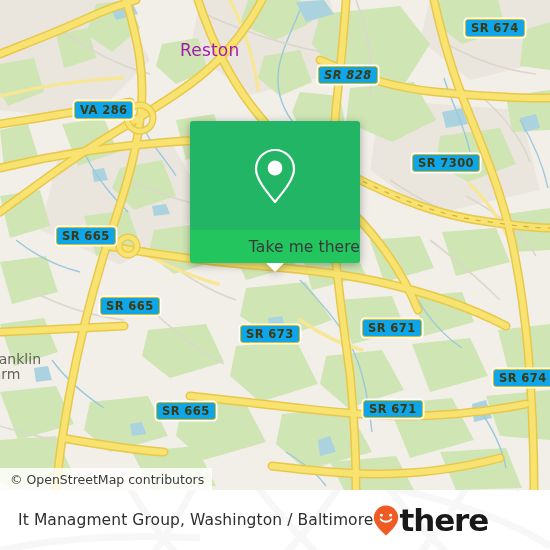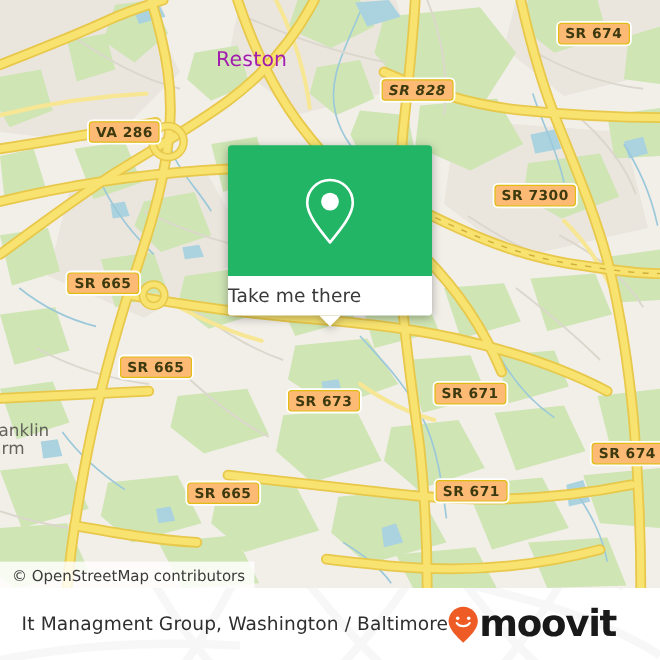--- a/index.html
+++ b/index.html
@@ -54,21 +54,21 @@
   }
   .label-place {
     font-size: 14px;
     color: #63635b;
     line-height: 15px;
   }
 
   
   .shield {
     position: absolute;
-    background: #fdba74;
+    background: #0ea5e9;
     border: 1.6px solid #e0bc14;
     border-radius: 3px;
     color: #3d3a10;
     font-family: "DejaVu Sans", sans-serif;
     font-size: 11.5px;
     font-weight: bold;
     letter-spacing: .4px;
     padding: 1.5px 5px 2px 5px;
     white-space: nowrap;
     line-height: 12px;
@@ -108,25 +108,25 @@
     justify-content: center;
   }
   .pin-icon {
     display: block;
     width: 46px;
     height: 58px;
   }
   .popup-foot {
     position: relative;
     height: 33px;
-    background: #ffffff;
+    background: #22c55e;
     border-radius: 0 0 3px 3px;
     display: flex;
     align-items: center;
-    justify-content: flex-start;
+    justify-content: flex-end;
   }
   .popup-action {
     font-family: "DejaVu Sans", sans-serif;
     font-size: 15.5px;
     color: #3a3a3a;
     letter-spacing: .1px;
     background: none;
     border: none;
     padding: 0;
     cursor: pointer;
@@ -432,18 +432,18 @@
     <div class="bottombar-inner">
       <div class="place-title">It Managment Group, Washington / Baltimore</div>
 
       <div class="brand">
         <svg class="brand-mark" viewBox="0 0 26 31">
           <path d="M13 0.6 C6.2 0.6 0.8 6 0.8 12.8 C0.8 19.4 8.2 26.2 13 30.6 C17.8 26.2 25.2 19.4 25.2 12.8 C25.2 6 19.8 0.6 13 0.6 Z" fill="#ee5b25"></path>
           <circle cx="8.4" cy="10.2" r="1.45" fill="#ffffff"></circle>
           <circle cx="17.6" cy="10.2" r="1.45" fill="#ffffff"></circle>
           <path d="M7.6 14.2 C9.4 17.6, 16.6 17.6, 18.4 14.2" fill="none" stroke="#ffffff" stroke-width="1.8" stroke-linecap="round"></path>
         </svg>
-        <div class="brand-word">moovit</div>
+        <div class="brand-word">there</div>
       </div>
     </div>
   </div>
 
 </div>
 
 </body></html>

